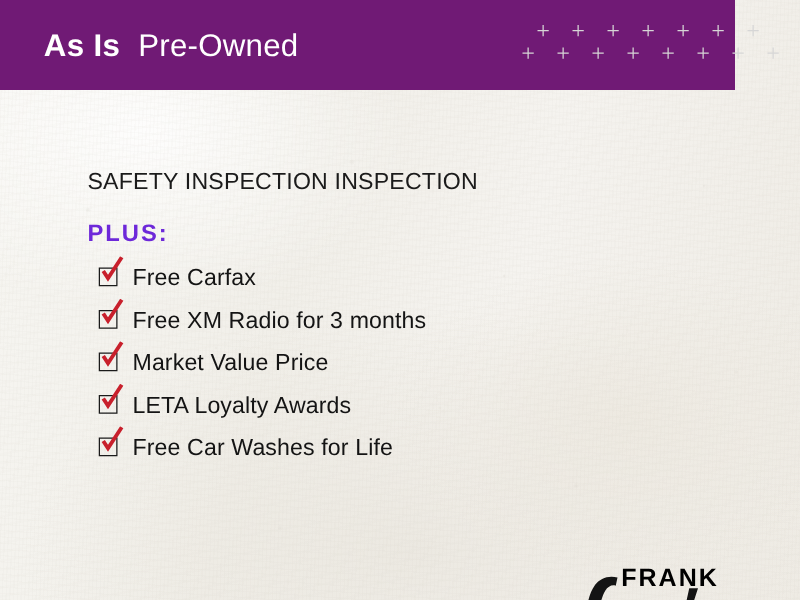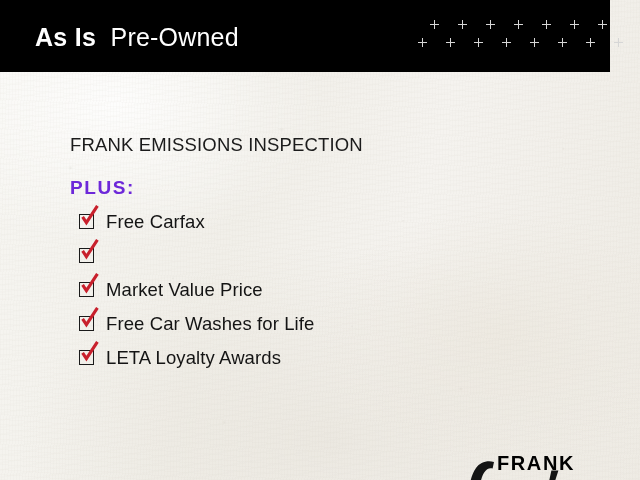--- a/index.html
+++ b/index.html
@@ -59,22 +59,21 @@
       radial-gradient(circle 3px at 92% 62%, rgba(180,174,162,0.20), rgba(255,255,255,0) 70%);
   }
 
   
   #header-band {
     position: absolute;
     left: 0;
     top: 0;
     width: 588px;
     height: 72px;
-    background-color: #000000;
-    padding-left: 22px;
+    background-color: #701a75;
   }
   #header-title {
     position: absolute;
     left: 35px;
     top: 22px;
     color: #ffffff;
     font-size: 25px;
     line-height: 30px;
     white-space: nowrap;
   }
@@ -256,63 +255,64 @@
         <span class="plus-mark" style="left:140px;"></span>
         <span class="plus-mark" style="left:168px;"></span>
         <span class="plus-mark" style="left:196px;"></span>
       </div>
     </div>
 
   </div>
 
   <div id="body-content">
 
-    <div id="heading-safety">FRANK EMISSIONS INSPECTION</div>
+    <div id="heading-safety">SAFETY INSPECTION INSPECTION</div>
 
     <div id="heading-plus">PLUS:</div>
 
     <div id="checklist">
 
       <div class="check-item">
         <span class="check-box"></span>
         <svg class="check-tick" viewBox="0 0 20 23">
           <path d="M2.6 11.8 L6.4 17.6 L17.4 0.8" fill="none" stroke="#c8202c" stroke-width="3.1" stroke-linecap="butt" stroke-linejoin="miter"></path>
         </svg>
         <span class="check-label">Free Carfax</span>
       </div>
 
       <div class="check-item">
         <span class="check-box"></span>
         <svg class="check-tick" viewBox="0 0 20 23">
           <path d="M2.6 11.8 L6.4 17.6 L17.4 0.8" fill="none" stroke="#c8202c" stroke-width="3.1" stroke-linecap="butt" stroke-linejoin="miter"></path>
         </svg>
+        <span class="check-label">Free XM Radio for 3 months</span>
       </div>
 
       <div class="check-item">
         <span class="check-box"></span>
         <svg class="check-tick" viewBox="0 0 20 23">
           <path d="M2.6 11.8 L6.4 17.6 L17.4 0.8" fill="none" stroke="#c8202c" stroke-width="3.1" stroke-linecap="butt" stroke-linejoin="miter"></path>
         </svg>
         <span class="check-label">Market Value Price</span>
       </div>
 
       <div class="check-item">
         <span class="check-box"></span>
         <svg class="check-tick" viewBox="0 0 20 23">
           <path d="M2.6 11.8 L6.4 17.6 L17.4 0.8" fill="none" stroke="#c8202c" stroke-width="3.1" stroke-linecap="butt" stroke-linejoin="miter"></path>
         </svg>
-        <span class="check-label">Free Car Washes for Life</span>
+        <span class="check-label">LETA Loyalty Awards</span>
       </div>
 
       <div class="check-item">
         <span class="check-box"></span>
         <svg class="check-tick" viewBox="0 0 20 23">
           <path d="M2.6 11.8 L6.4 17.6 L17.4 0.8" fill="none" stroke="#c8202c" stroke-width="3.1" stroke-linecap="butt" stroke-linejoin="miter"></path>
         </svg>
-        <span class="check-label">LETA Loyalty Awards</span>
+        <span class="check-label">Free Car Washes for Life</span>
       </div>
 
     </div>
 
     <div id="logo">
 
       <div id="logo-frank">FRANK</div>
 
       <svg id="logo-leta" viewBox="0 0 176 66">
 

